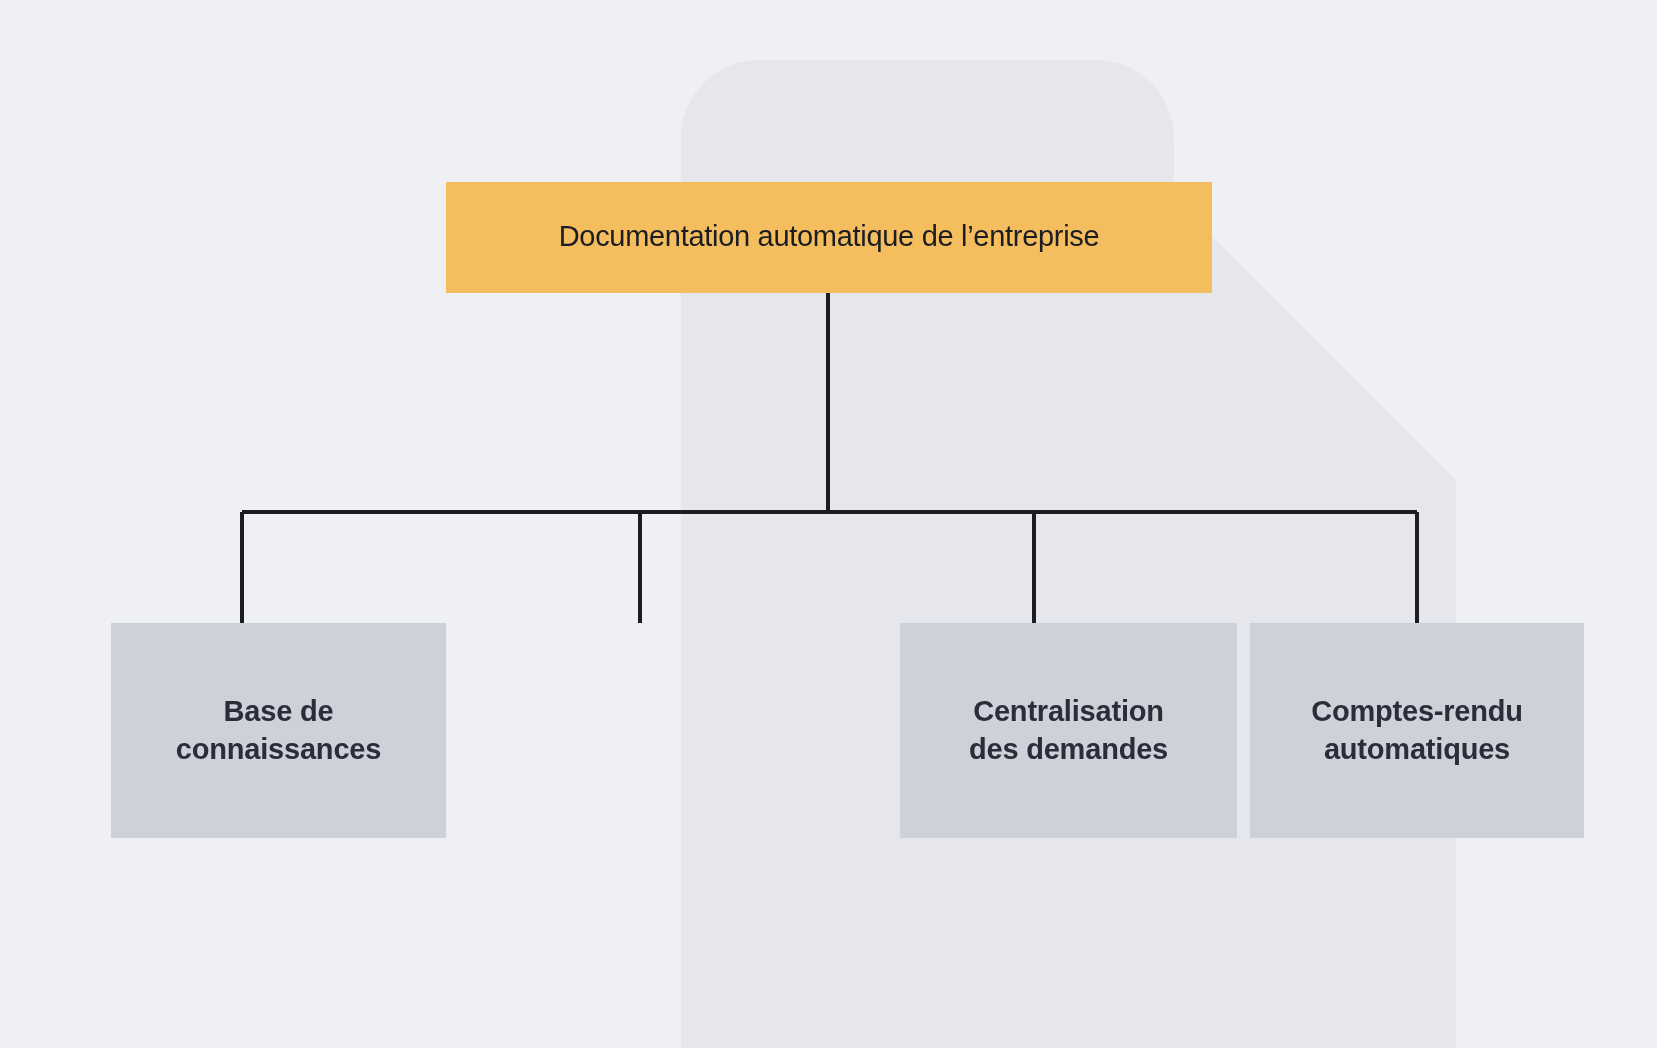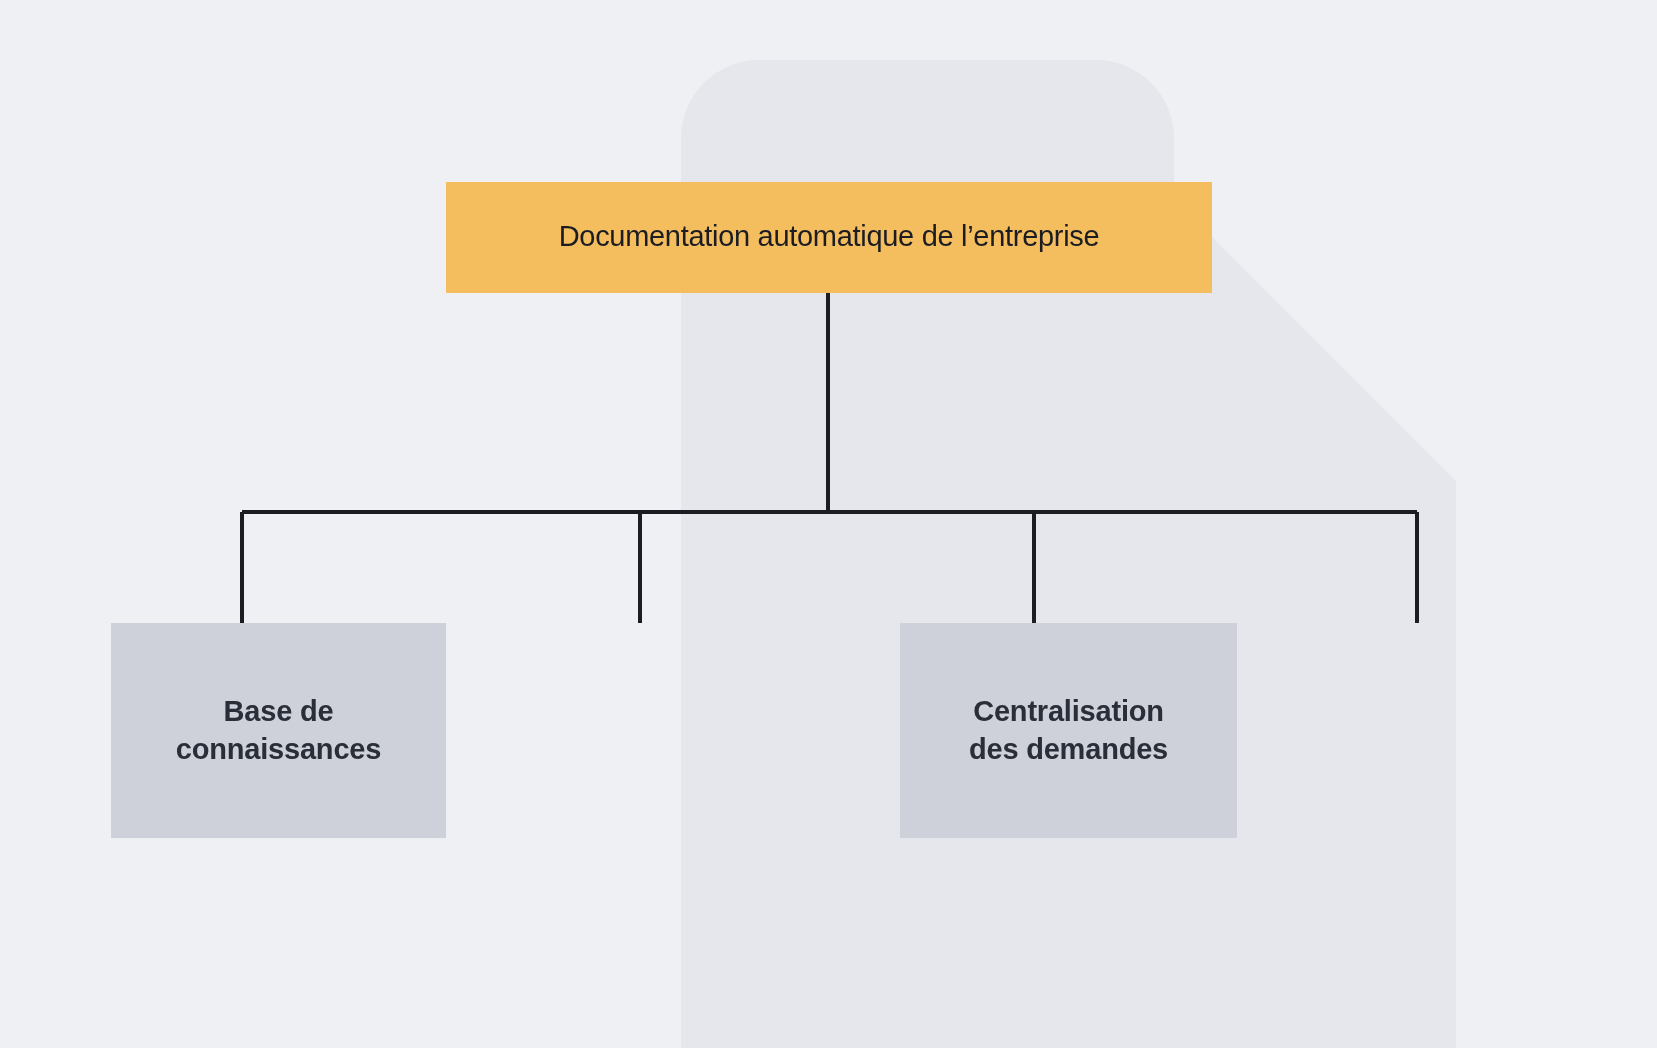--- a/index.html
+++ b/index.html
@@ -120,14 +120,18 @@
     <span class="node-label">Base de
 connaissances</span>
   </div>
 
 
   <div class="node node-child child-2">
     <span class="node-label">Centralisation
 des demandes</span>
   </div>
 
+  <div class="node node-child child-3">
+    <span class="node-label">Comptes-rendu
+automatiques</span>
+  </div>
 
 </div>
 
 </body></html>

